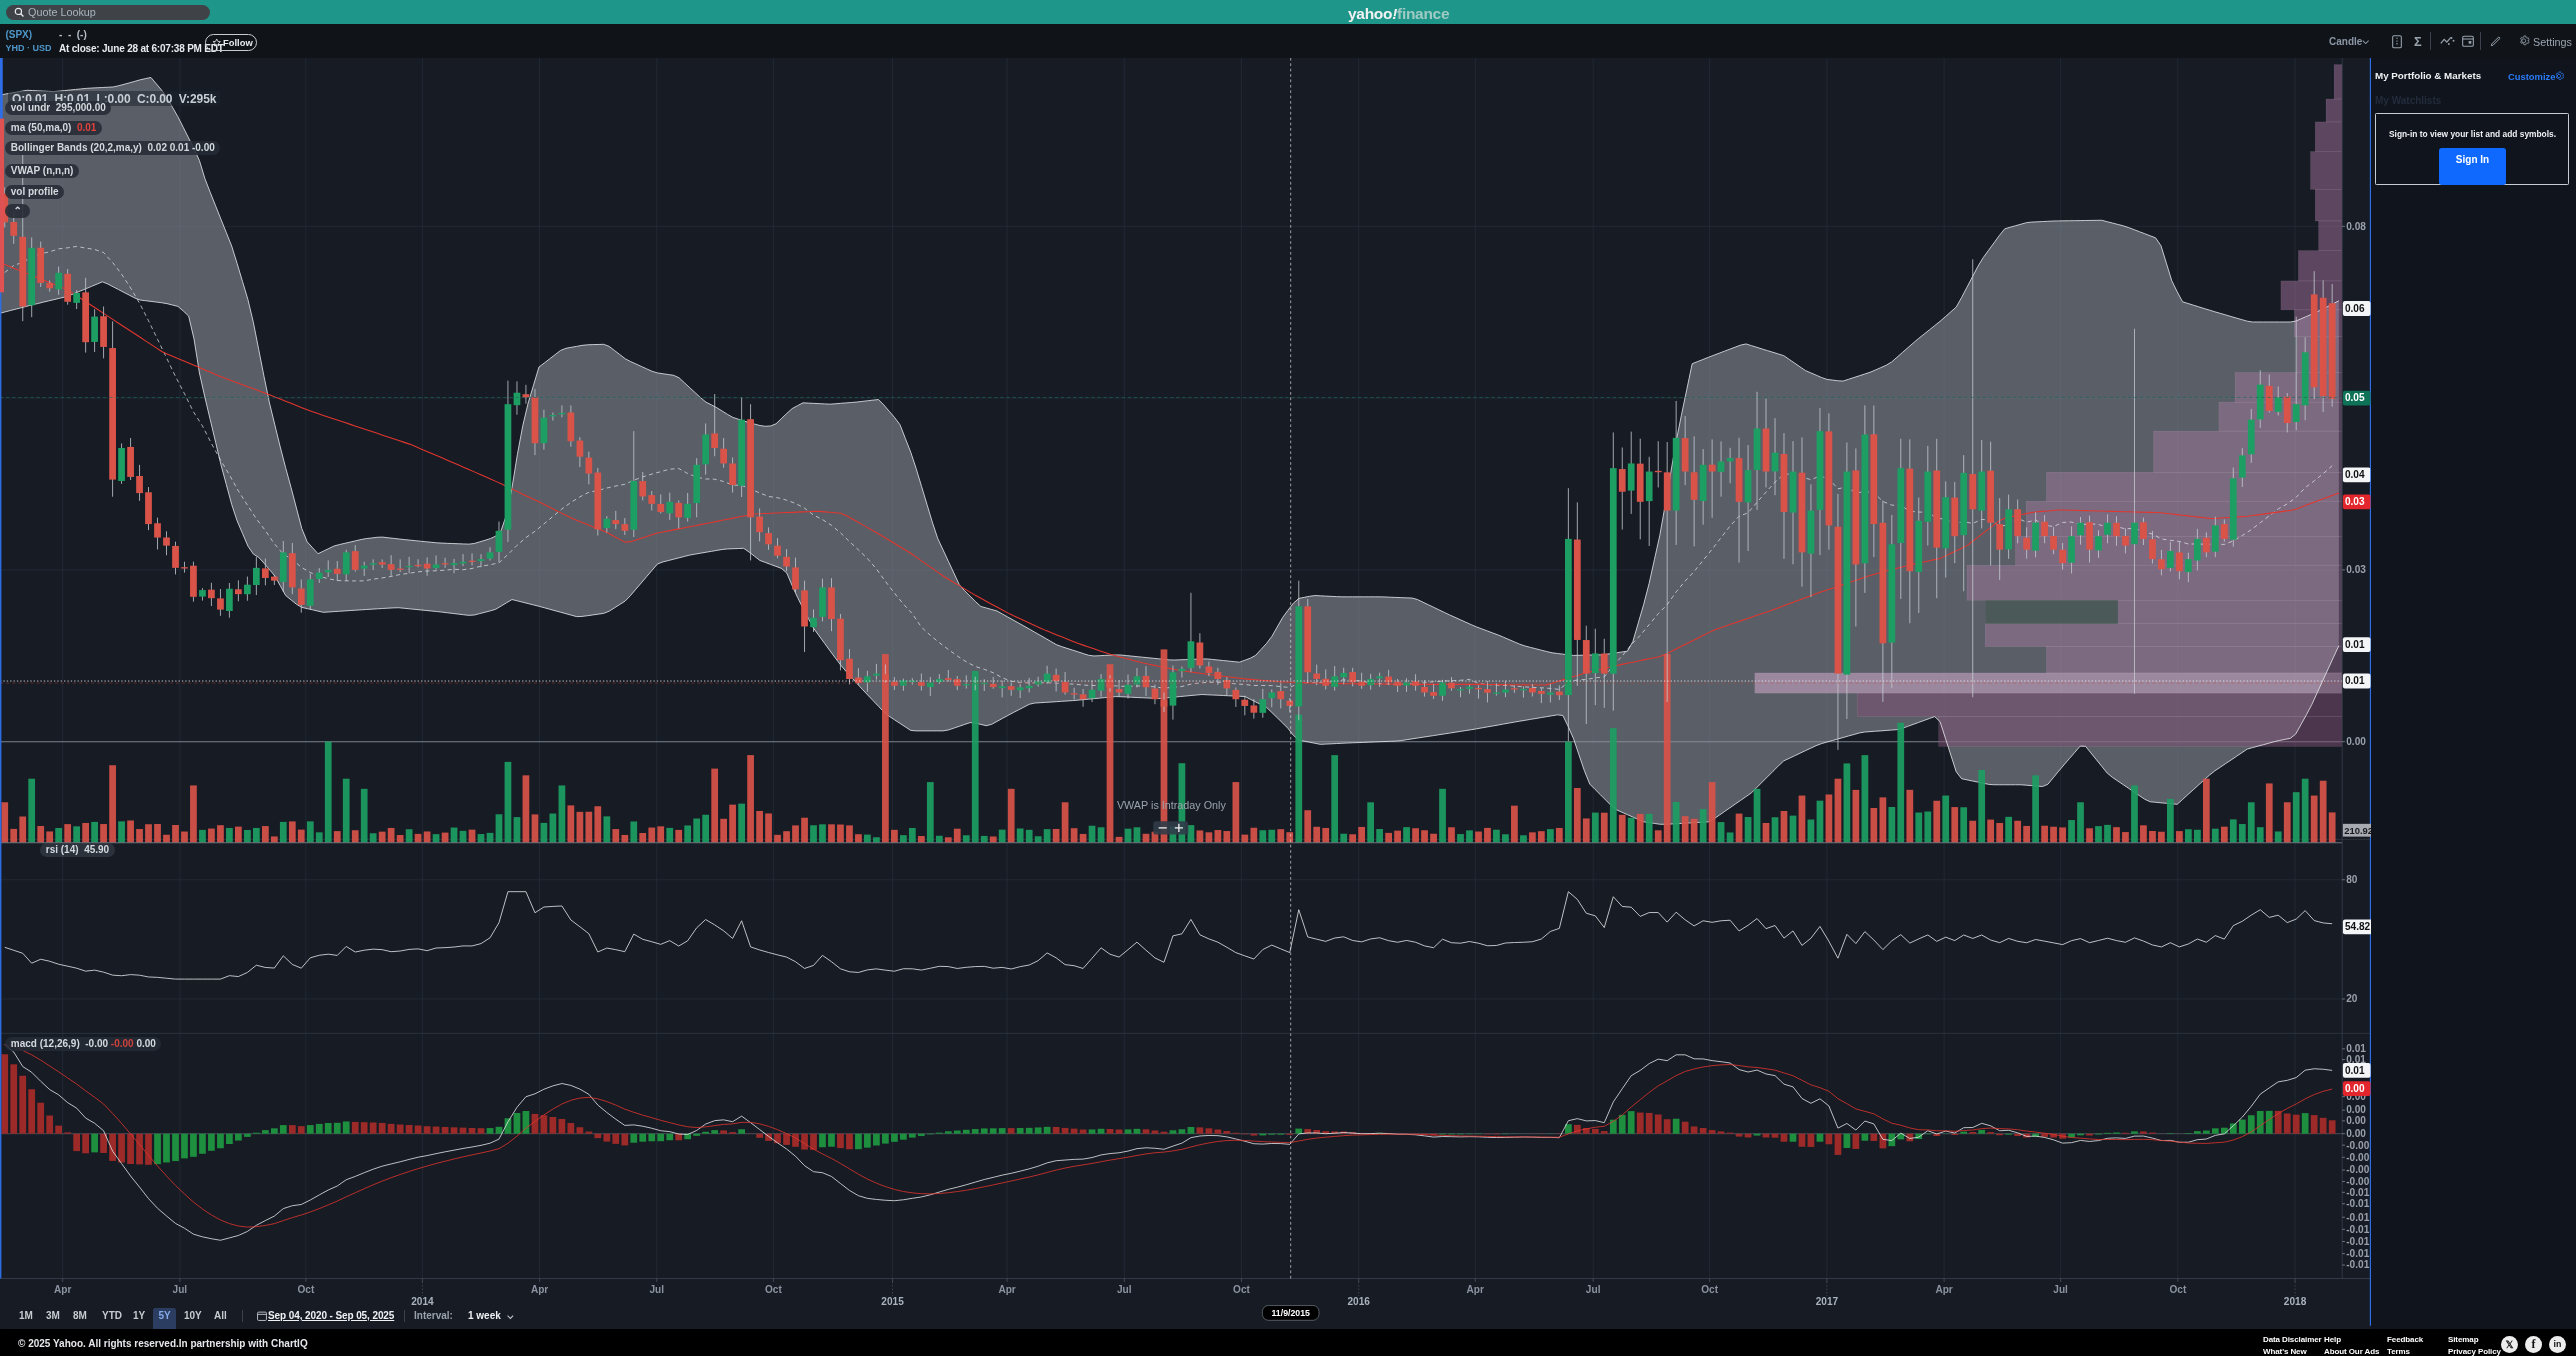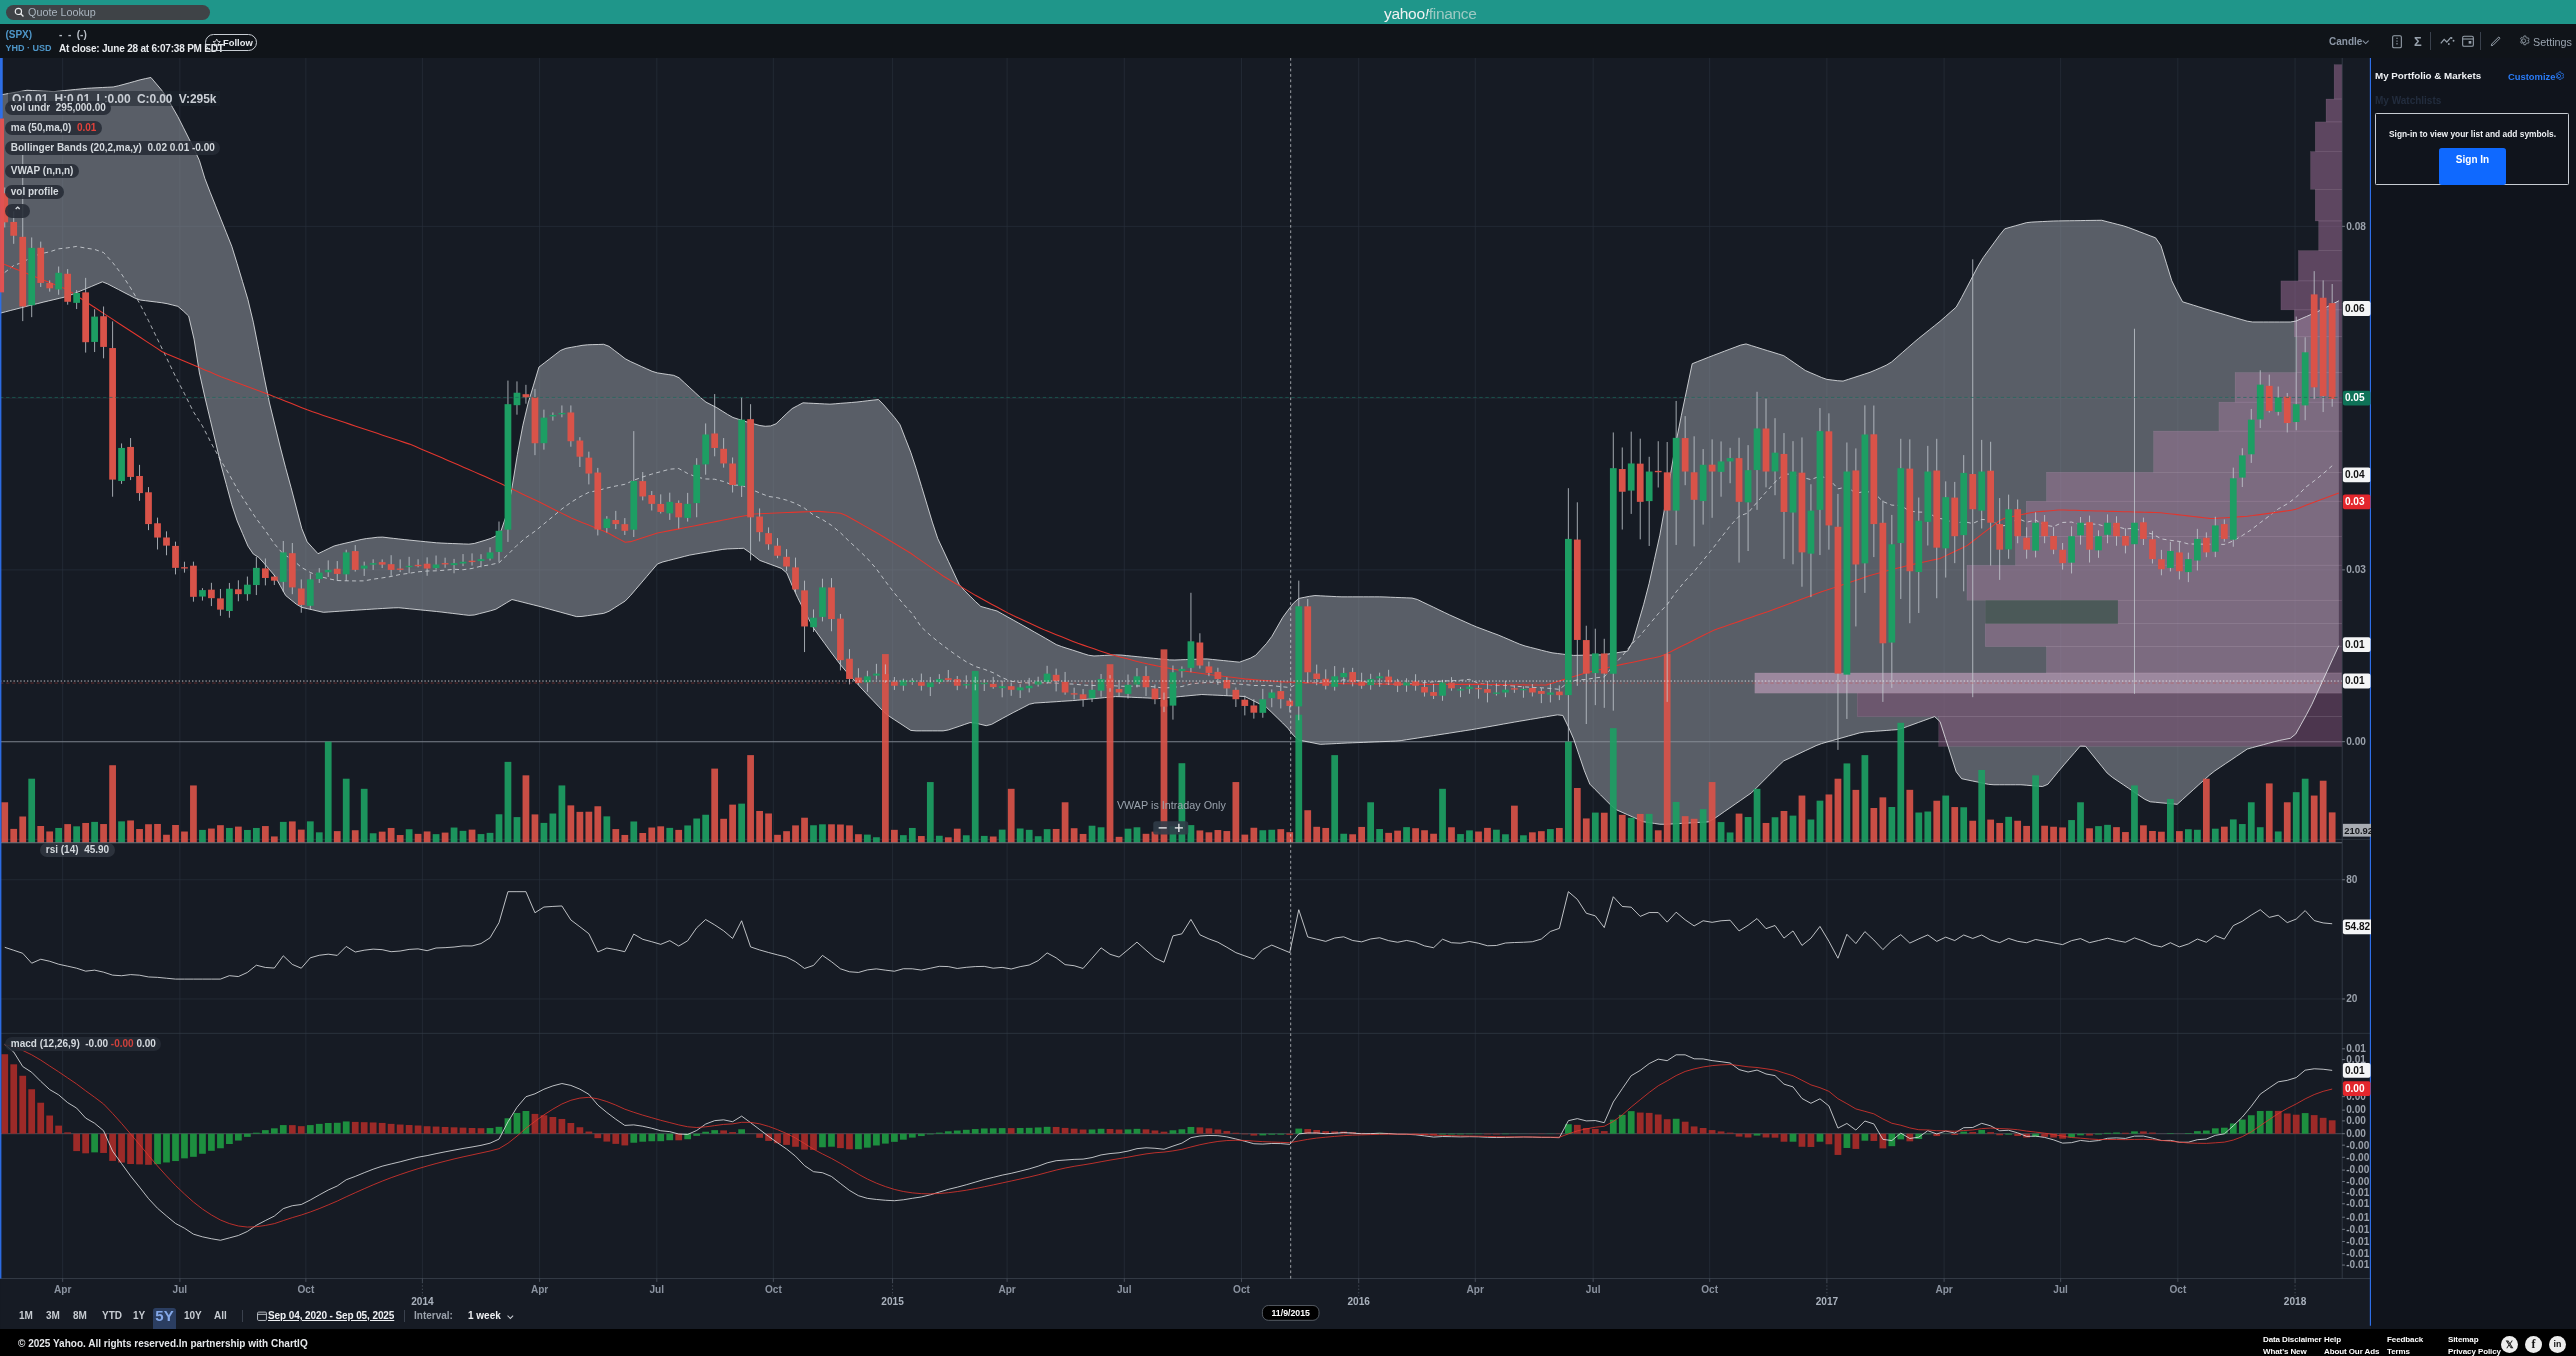--- a/index.html
+++ b/index.html
@@ -7,21 +7,21 @@
 .lbl { position:absolute; background:rgba(37,43,53,0.88); color:#d4d9de; font-size:10px; font-weight:bold; padding:1.3px 5.4px 2px 5.4px; white-space:nowrap;border-radius:7px; }
 </style></head>
 <body>
 <div class="abs" style="left:0;top:0;width:2576px;height:24px;background:#1f968a;"></div>
 <div class="abs" style="left:6px;top:4.7px;width:204px;height:15.5px;background:#3f4347;border-radius:8px;"></div>
 <svg class="abs" style="left:13.5px;top:7.4px" width="10.8" height="10.8" viewBox="0 0 16 16">
     <circle cx="6.5" cy="6.5" r="4.6" fill="none" stroke="#eceef0" stroke-width="1.8"></circle>
     <line x1="10" y1="10" x2="14" y2="14" stroke="#eceef0" stroke-width="1.8"></line>
   </svg>
 <div class="abs" style="left:28px;top:6px;font-size:10.8px;color:#a9b4be;">Quote Lookup</div>
-<div class="abs" style="left:1384px;top:4.7px;font-size:15.5px;font-weight:normal;color:#f0f2f2;letter-spacing:-0.3px;">yahoo<span style="font-style:italic;">!</span><span style="color:#9ecac3;">finance</span></div>
+<div class="abs" style="left:1348px;top:4.7px;font-size:15.5px;font-weight:bold;color:#f0f2f2;letter-spacing:-0.3px;">yahoo<span style="font-style:italic;">!</span><span style="color:#9ecac3;">finance</span></div>
 
 <div class="abs" style="left:0;top:24px;width:2576px;height:34px;background:#101419;"></div>
 <div class="abs b" style="left:5.4px;top:29px;font-size:10px;color:#4e96c8;">(SPX)</div>
 <div class="abs b" style="left:5.4px;top:43px;font-size:9px;color:#4e96c8;">YHD · USD</div>
 <div class="abs b" style="left:59px;top:29px;font-size:10px;color:#b9bfc7;">-&nbsp;&nbsp;-&nbsp;&nbsp;(-)</div>
 <div class="abs b" style="left:59px;top:43px;font-size:10px;letter-spacing:-0.2px;color:#e8ebee;">At close: June 28 at 6:07:38 PM EDT</div>
 <div class="abs" style="left:205px;top:34px;width:52px;height:17px;border:1px solid #c7ccd2;border-radius:8.8px;"></div>
 <svg class="abs" style="left:212px;top:38px" width="9.4" height="9.4" viewBox="0 0 24 24">
     <path d="M12 2.5l2.8 6.2 6.7.6-5.1 4.5 1.5 6.6-5.9-3.5-5.9 3.5 1.5-6.6-5.1-4.5 6.7-.6z" fill="none" stroke="#e8ebee" stroke-width="2"></path>
   </svg>
@@ -1323,21 +1323,21 @@
 <div class="abs b" style="left:2375px;top:95px;font-size:10px;color:#222c3d;">My Watchlists</div>
 <div class="abs" style="left:2375px;top:113px;width:194px;height:72px;border:0.7px solid #c7ccd2;border-radius:1.3px;"></div>
 <div class="abs b" style="left:2376px;top:129px;width:193px;text-align:center;font-size:8.4px;color:#eef0f3;">Sign-in to view your list and add symbols.</div>
 <div class="abs b" style="left:2439px;top:148px;width:67px;height:37px;background:#0f69ff;border-radius:2.7px;color:#fff;font-size:10px;text-align:center;line-height:23.6px;">Sign In</div>
 
 <div class="abs b" style="left:19px;top:1310px;font-size:10px;color:#c6cbd1;">1M</div>
 <div class="abs b" style="left:46px;top:1310px;font-size:10px;color:#c6cbd1;">3M</div>
 <div class="abs b" style="left:73px;top:1310px;font-size:10px;color:#c6cbd1;">8M</div>
 <div class="abs b" style="left:102px;top:1310px;font-size:10px;color:#c6cbd1;">YTD</div>
 <div class="abs b" style="left:133px;top:1310px;font-size:10px;color:#c6cbd1;">1Y</div>
-<div class="abs b" style="left:153px;top:1308px;width:23px;height:32px;background:#2b3e61;border-radius:2.7px;color:#84a8e8;font-size:15px;text-align:center;line-height:16px;">5Y</div>
+<div class="abs b" style="left:153px;top:1308px;width:23px;height:32px;background:#2b3e61;border-radius:2.7px;color:#84a8e8;font-size:10px;text-align:center;line-height:16px;">5Y</div>
 <div class="abs b" style="left:184px;top:1310px;font-size:10px;color:#c6cbd1;">10Y</div>
 <div class="abs b" style="left:214px;top:1310px;font-size:10px;color:#c6cbd1;">All</div>
 <div class="abs" style="left:242px;top:1310px;width:0.7px;height:12px;background:#3a414d;"></div>
 <div class="abs" style="left:404px;top:1310px;width:0.7px;height:12px;background:#3a414d;"></div>
 <svg class="abs" style="left:257px;top:1311px" width="10" height="10" viewBox="0 0 18 18">
     <rect x="1" y="2" width="16" height="15" rx="2" fill="none" stroke="#c9cdd3" stroke-width="1.6"></rect>
     <line x1="1" y1="6" x2="17" y2="6" stroke="#c9cdd3" stroke-width="1.6"></line>
   </svg>
 <div class="abs b" style="left:268px;top:1310px;font-size:10px;letter-spacing:-0.1px;color:#eef0f3;text-decoration:underline;">Sep 04, 2020 - Sep 05, 2025</div>
 <div class="abs b" style="left:414px;top:1310px;font-size:10px;color:#9aa1ab;">Interval:</div>

